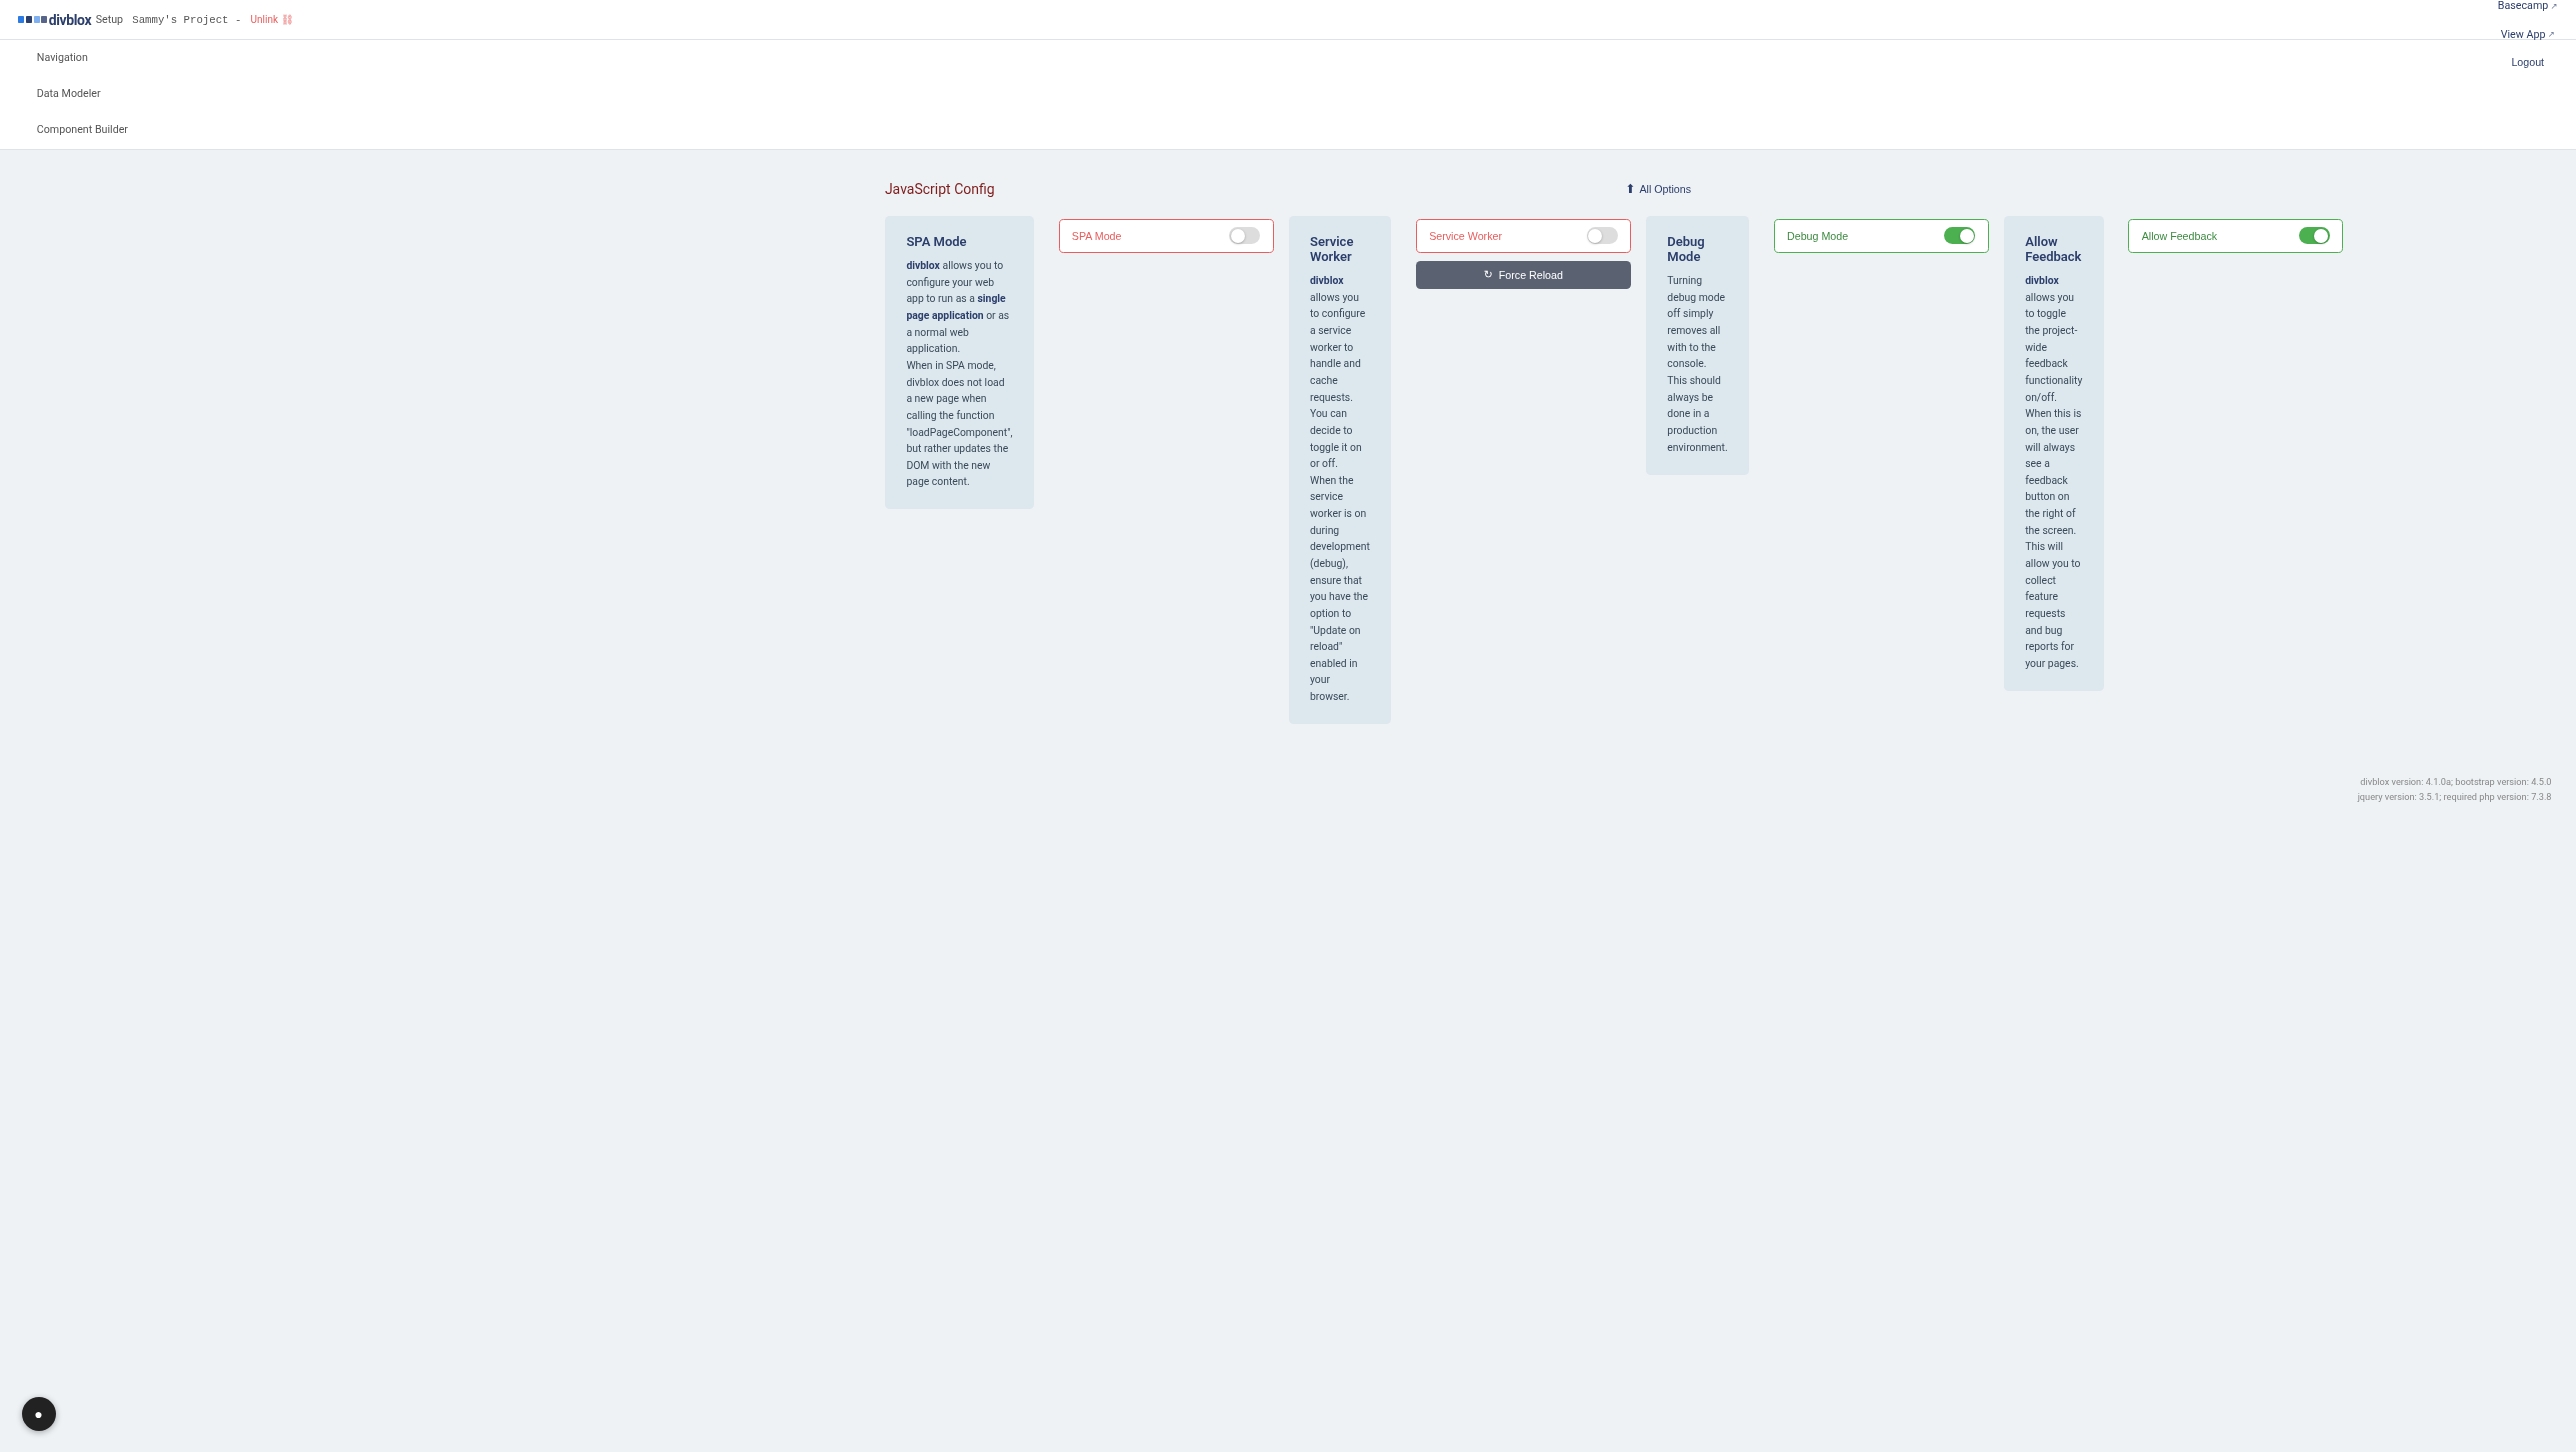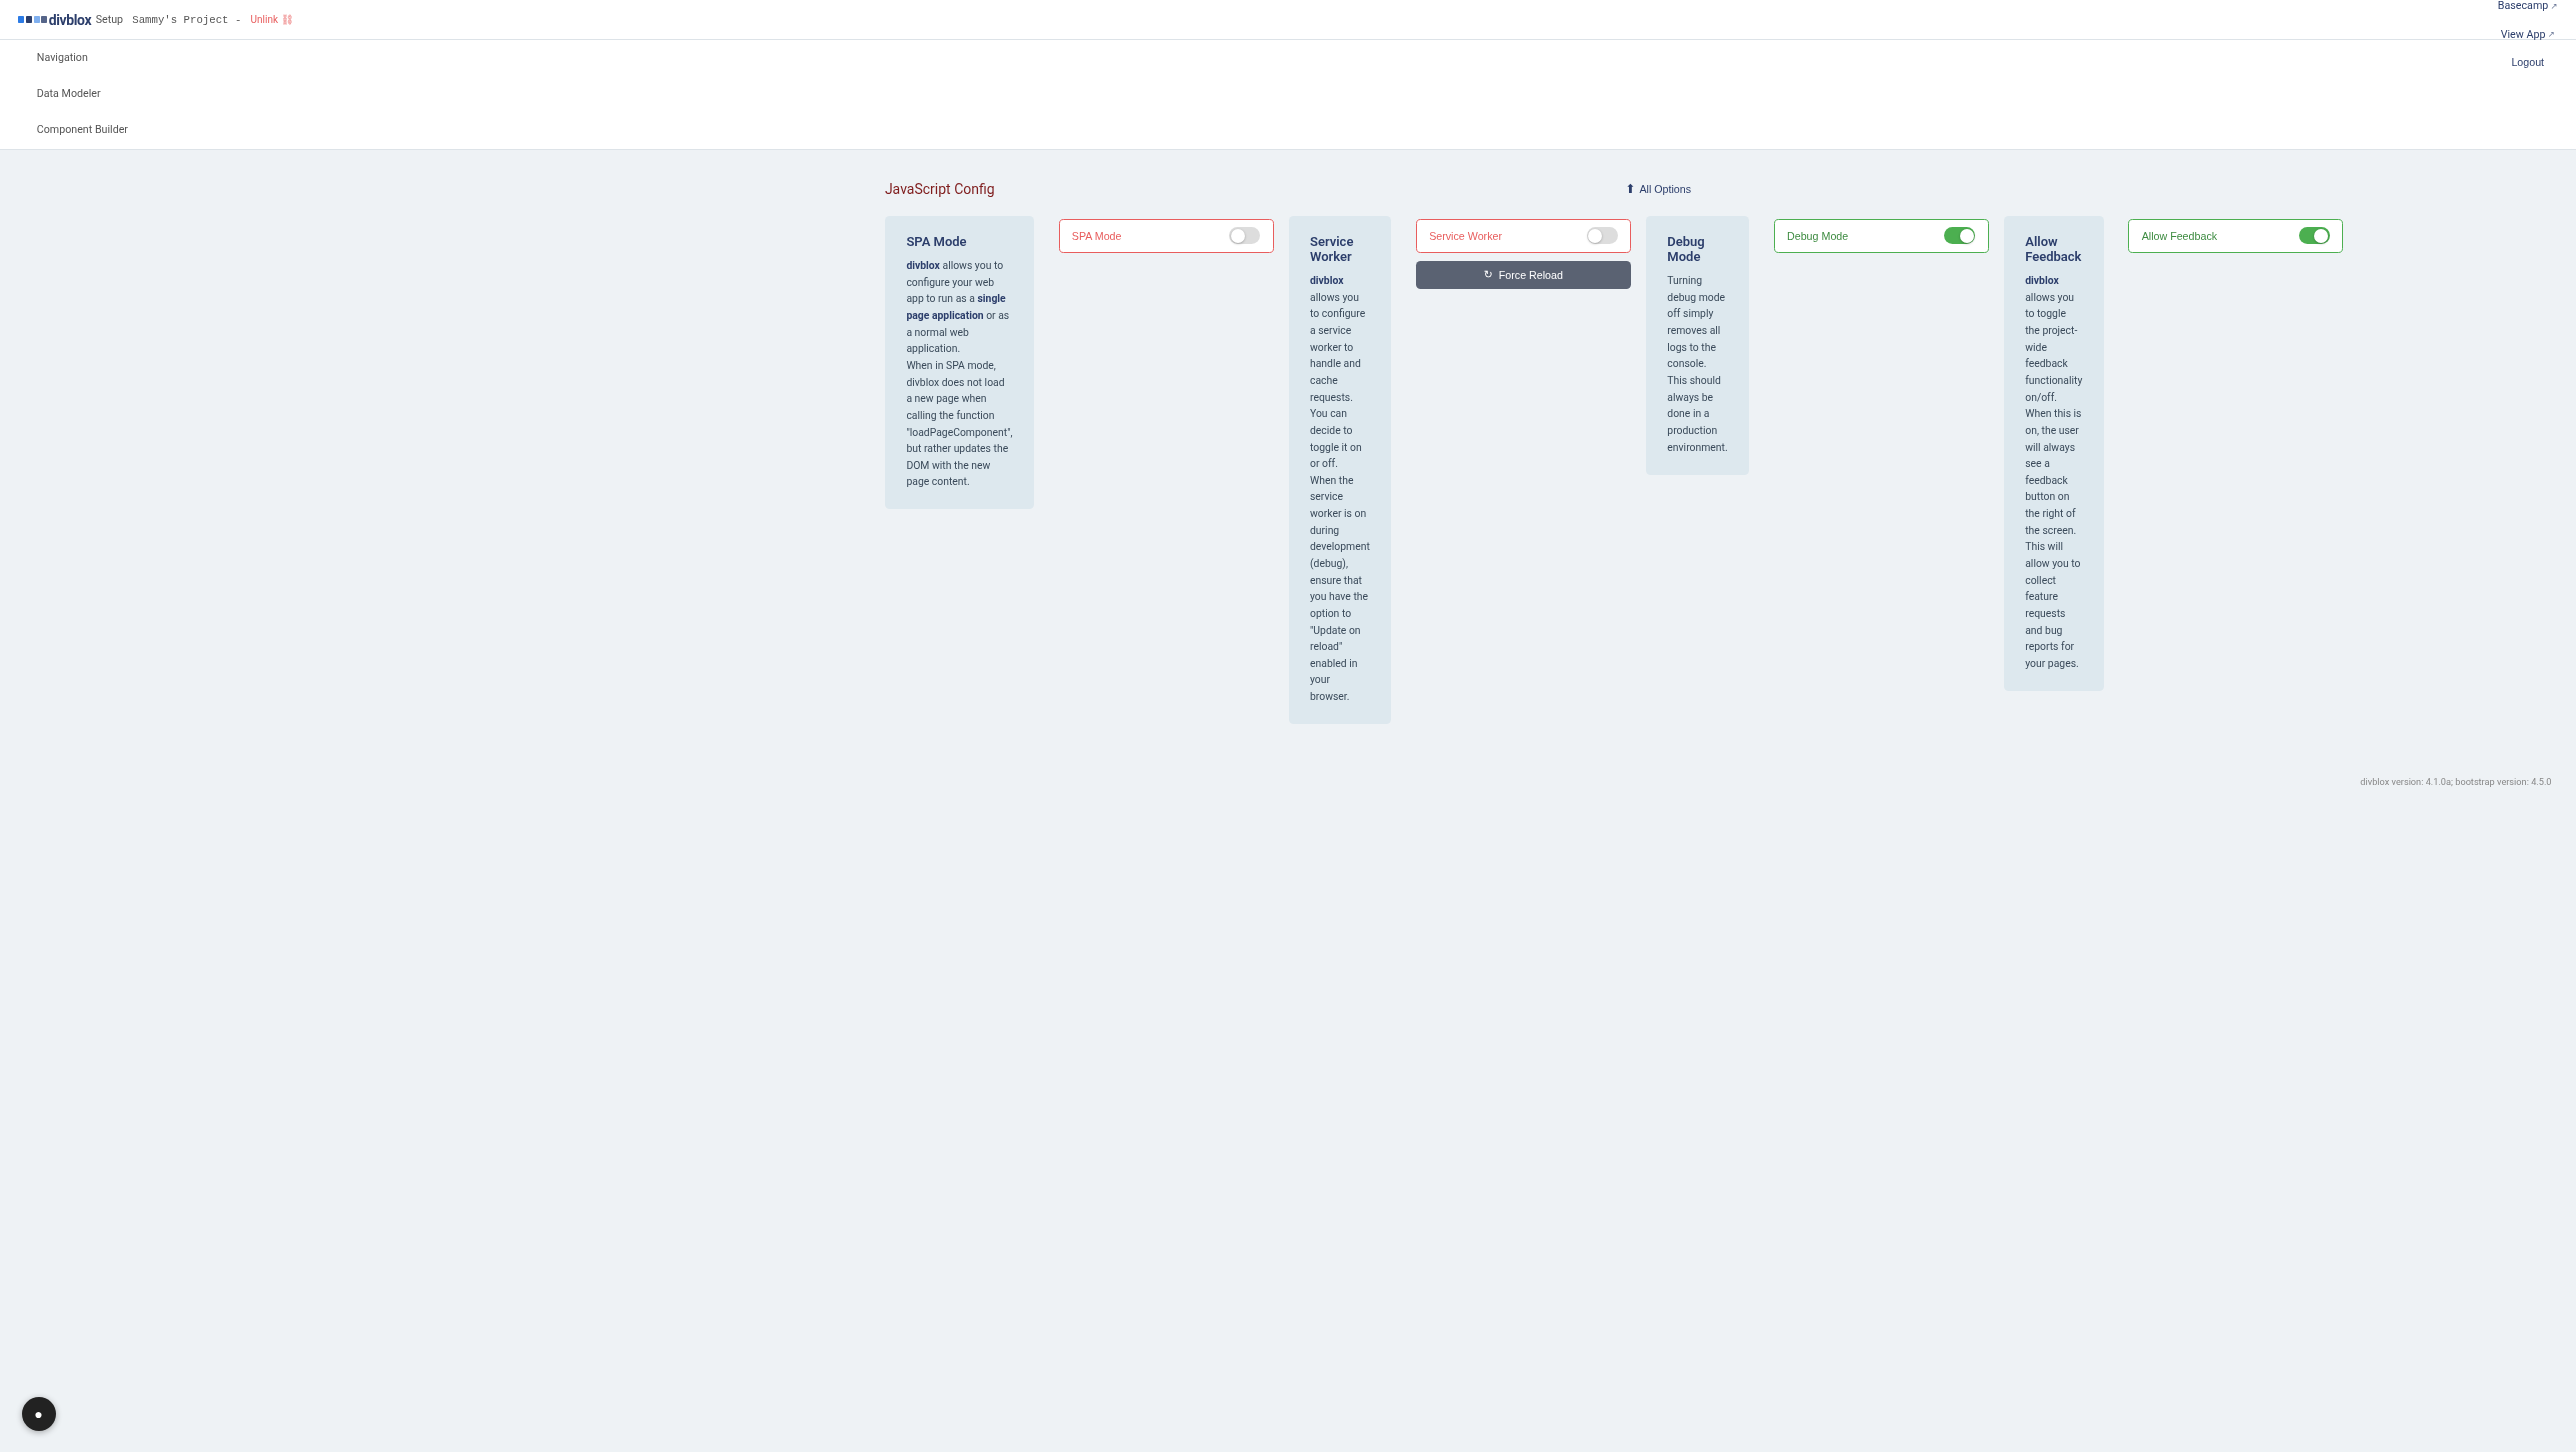--- a/index.html
+++ b/index.html
@@ -381,21 +381,21 @@
           <span class="reload-icon">↻</span>
           <span>Force Reload</span>
         </button>
       </div>
     </div>
 
     <div class="config-row">
       <div class="config-card">
         <div class="config-card-title">Debug Mode</div>
         <div class="config-card-body">
-          Turning debug mode off simply removes all logs to the console. This should always be done in a production environment.
+          Turning debug mode off simply removes all with to the console. This should always be done in a production environment.
         </div>
       </div>
       <div class="config-controls">
         <button class="toggle-btn green-border">
           <span>Debug Mode</span>
           <div class="toggle-switch on">
             <div class="toggle-knob"></div>
           </div>
         </button>
       </div>
@@ -417,18 +417,19 @@
           </div>
         </button>
       </div>
     </div>
 
   </div>
 </div>
 
 <div class="footer">
   <div>divblox version: 4.1.0a; bootstrap version: 4.5.0</div>
+  <div>jquery version: 3.5.1; required php version: 7.3.8</div>
 </div>
 
 <div class="chat-bubble">
   <span>●</span>
 </div>
 
 
 </body></html>

